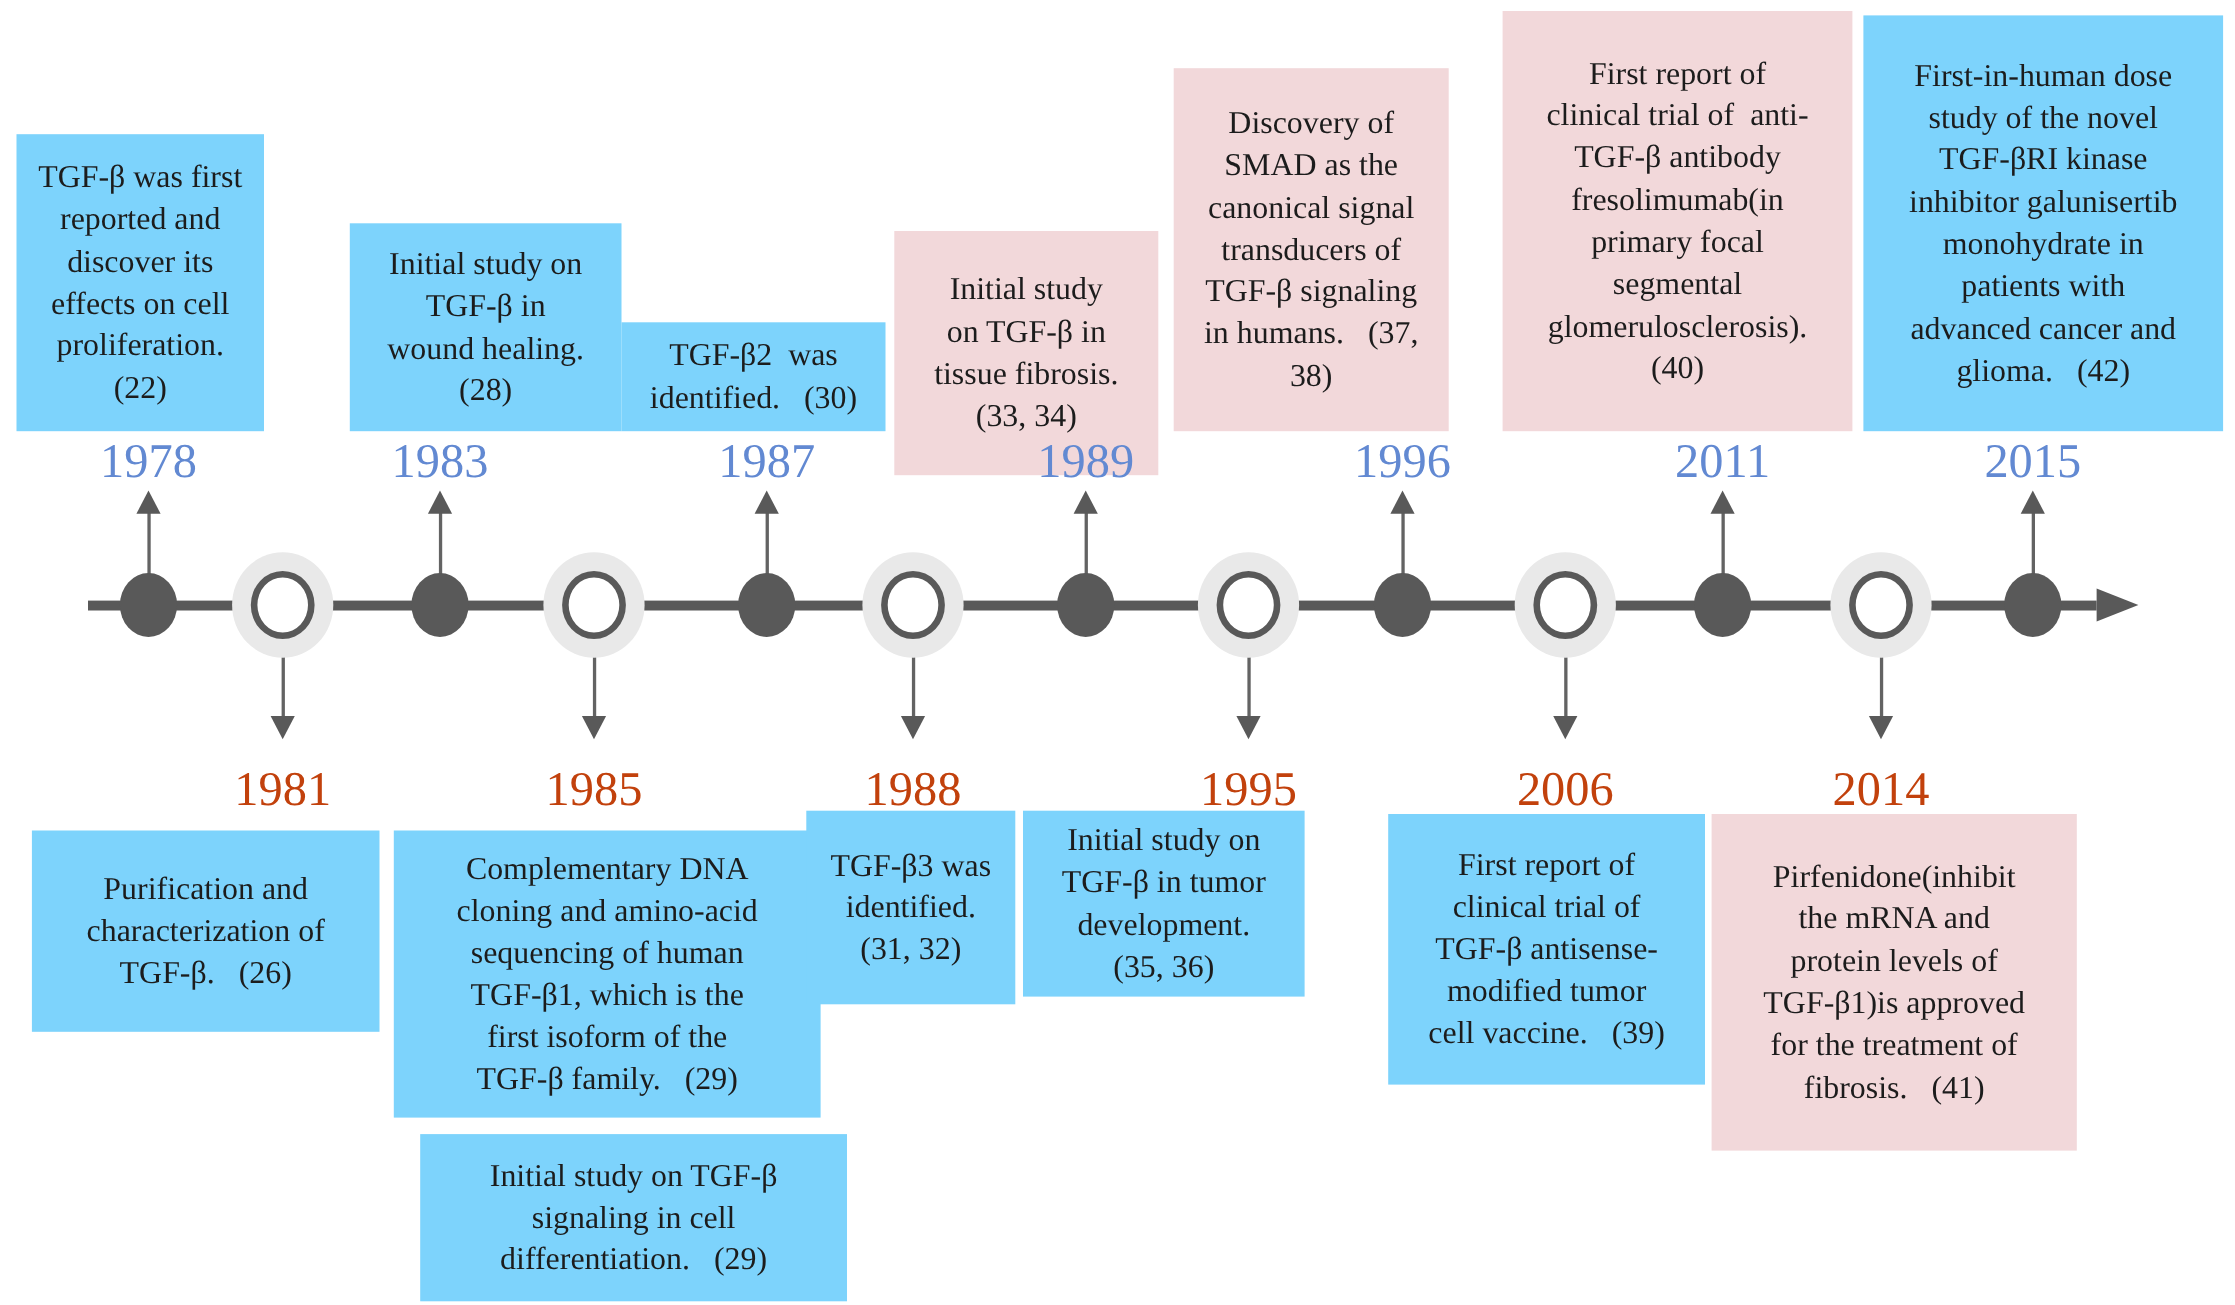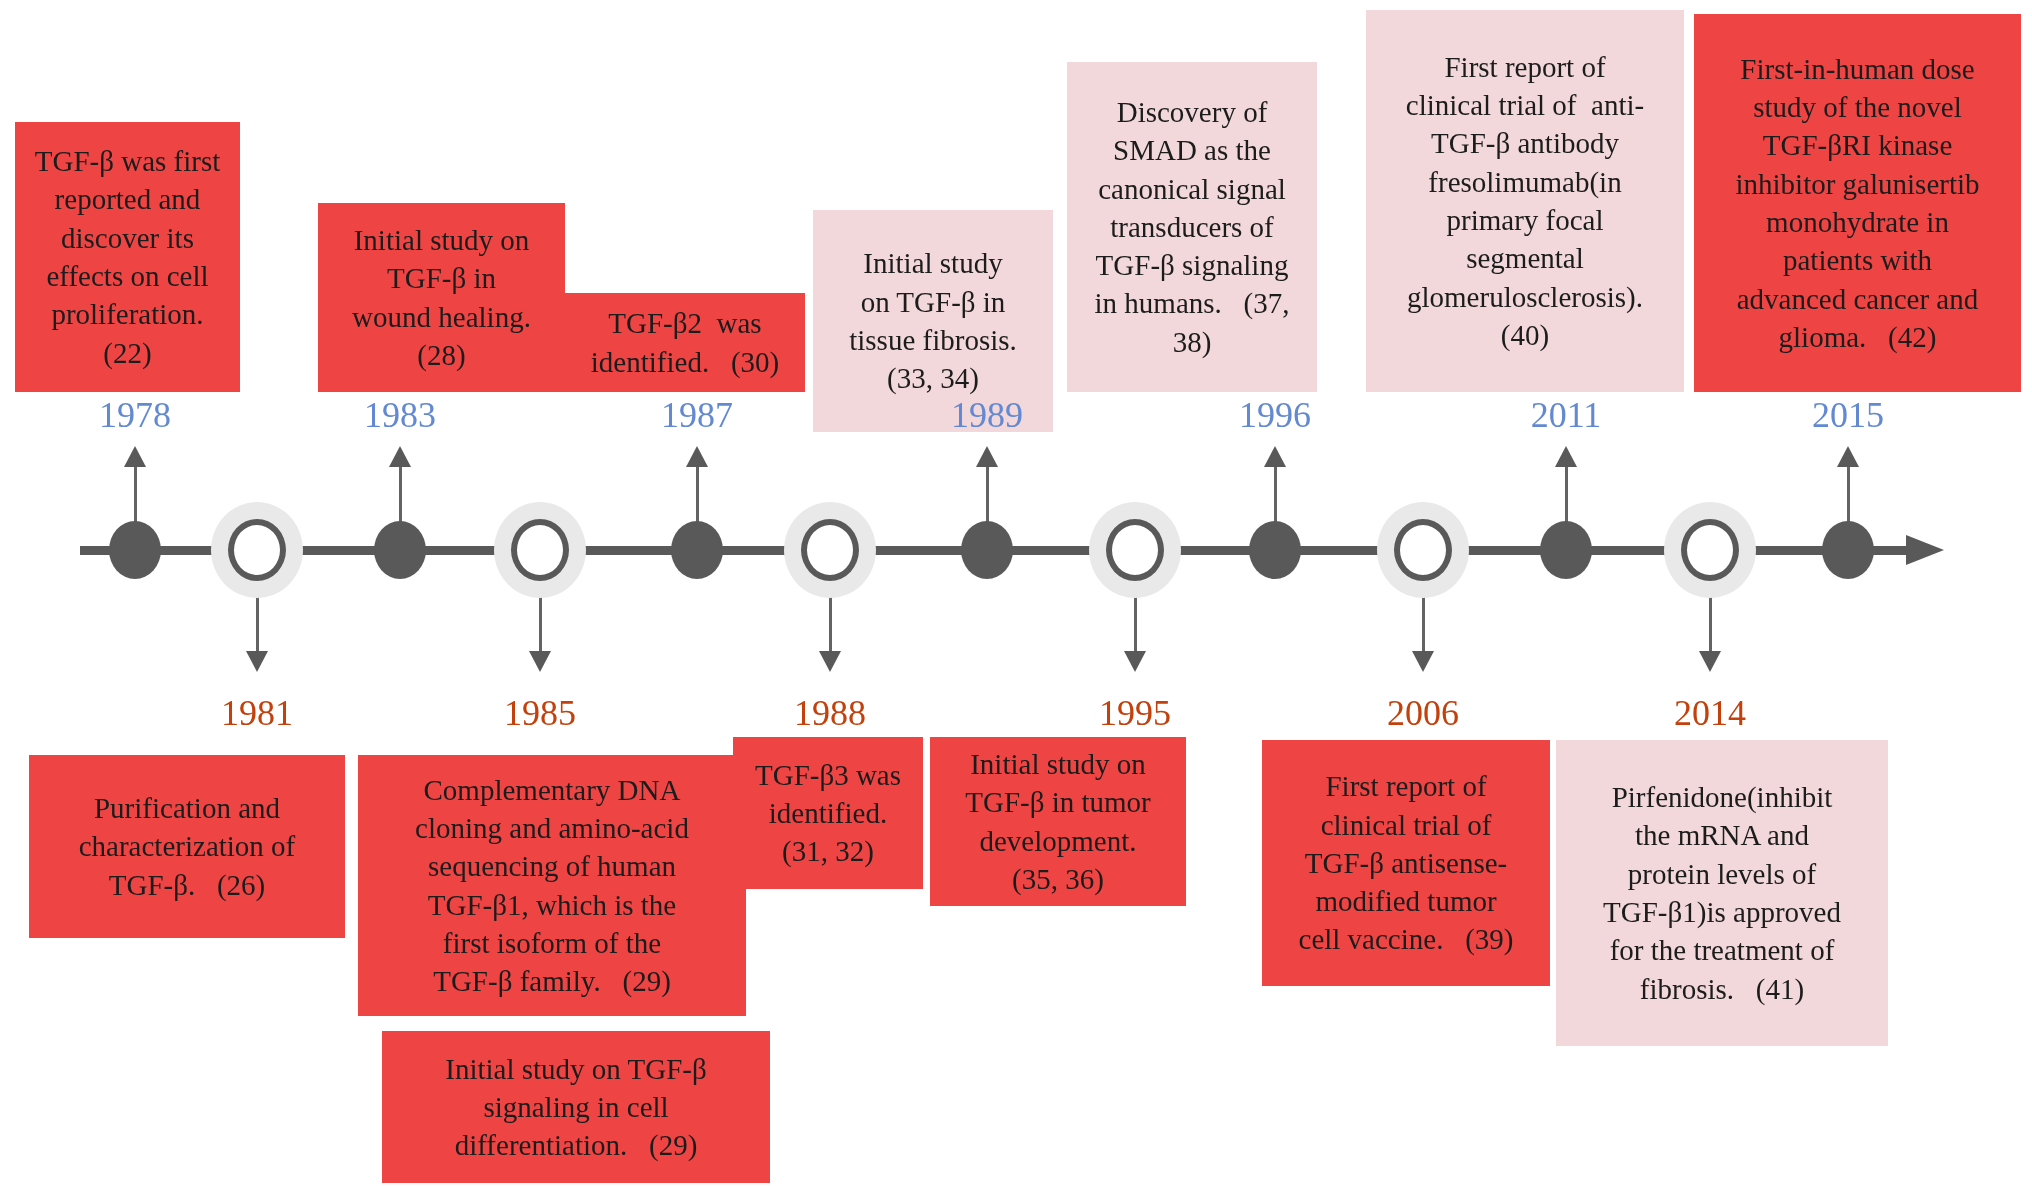--- a/index.html
+++ b/index.html
@@ -21,27 +21,27 @@
     align-items: center;
     justify-content: center;
     text-align: center;
     white-space: pre-line;
     font-size: 29px;
     line-height: 1.32;
     color: #1c1c1c;
     box-sizing: border-box;
     padding: 4px 6px;
   }
-  .theme-blue { background: #ef4444; }
+  .theme-blue { background: #7dd3fc; }
   .theme-pink { background: #f2d8da; }
   .year-label {
     position: absolute;
     width: 180px;
     text-align: center;
-    font-size: 36px;
+    font-size: 44px;
   }
   .year-top { color: #6289d2; }
   .year-bottom { color: #c2410c; }
   .axis-line {
     position: absolute;
     background: #595959;
   }
   .axis-head {
     position: absolute;
     width: 0; height: 0;
@@ -135,21 +135,21 @@
       <div class="conn-line" style="left: 538.5px; top: 592px; height: 62px;"></div>
       <div class="head-down" style="left: 529px; top: 651px;"></div>
       <div class="ring-halo" style="left: 494px; top: 502px;"></div>
       <div class="ring-inner" style="left: 511px; top: 519px;"></div>
       <div class="event-box theme-blue" style="left: 565px; top: 293px; width: 240px; height: 99px;">TGF-β2&nbsp;&nbsp;was
 identified.&nbsp;&nbsp;&nbsp;(30)</div>
       <div class="year-label year-top" style="left: 607px; top: 394px;">1987</div>
       <div class="conn-line" style="left: 695.5px; top: 462px; height: 85px;"></div>
       <div class="head-up" style="left: 686px; top: 446px;"></div>
       <div class="dot-marker" style="left: 671px; top: 521px;"></div>
-      <div class="event-box theme-blue" style="left: 733px; top: 737px; width: 190px; height: 152px;">TGF-β3 was
+      <div class="event-box theme-blue" style="left: 733px; top: 737px; width: 190px; height: 176px;">TGF-β3 was
 identified.
 (31, 32)</div>
       <div class="year-label year-bottom" style="left: 740px; top: 692px;">1988</div>
       <div class="conn-line" style="left: 828.5px; top: 592px; height: 62px;"></div>
       <div class="head-down" style="left: 819px; top: 651px;"></div>
       <div class="ring-halo" style="left: 784px; top: 502px;"></div>
       <div class="ring-inner" style="left: 801px; top: 519px;"></div>
       <div class="event-box theme-pink" style="left: 813px; top: 210px; width: 240px; height: 222px;">Initial study
 on TGF-β in
 tissue fibrosis.

